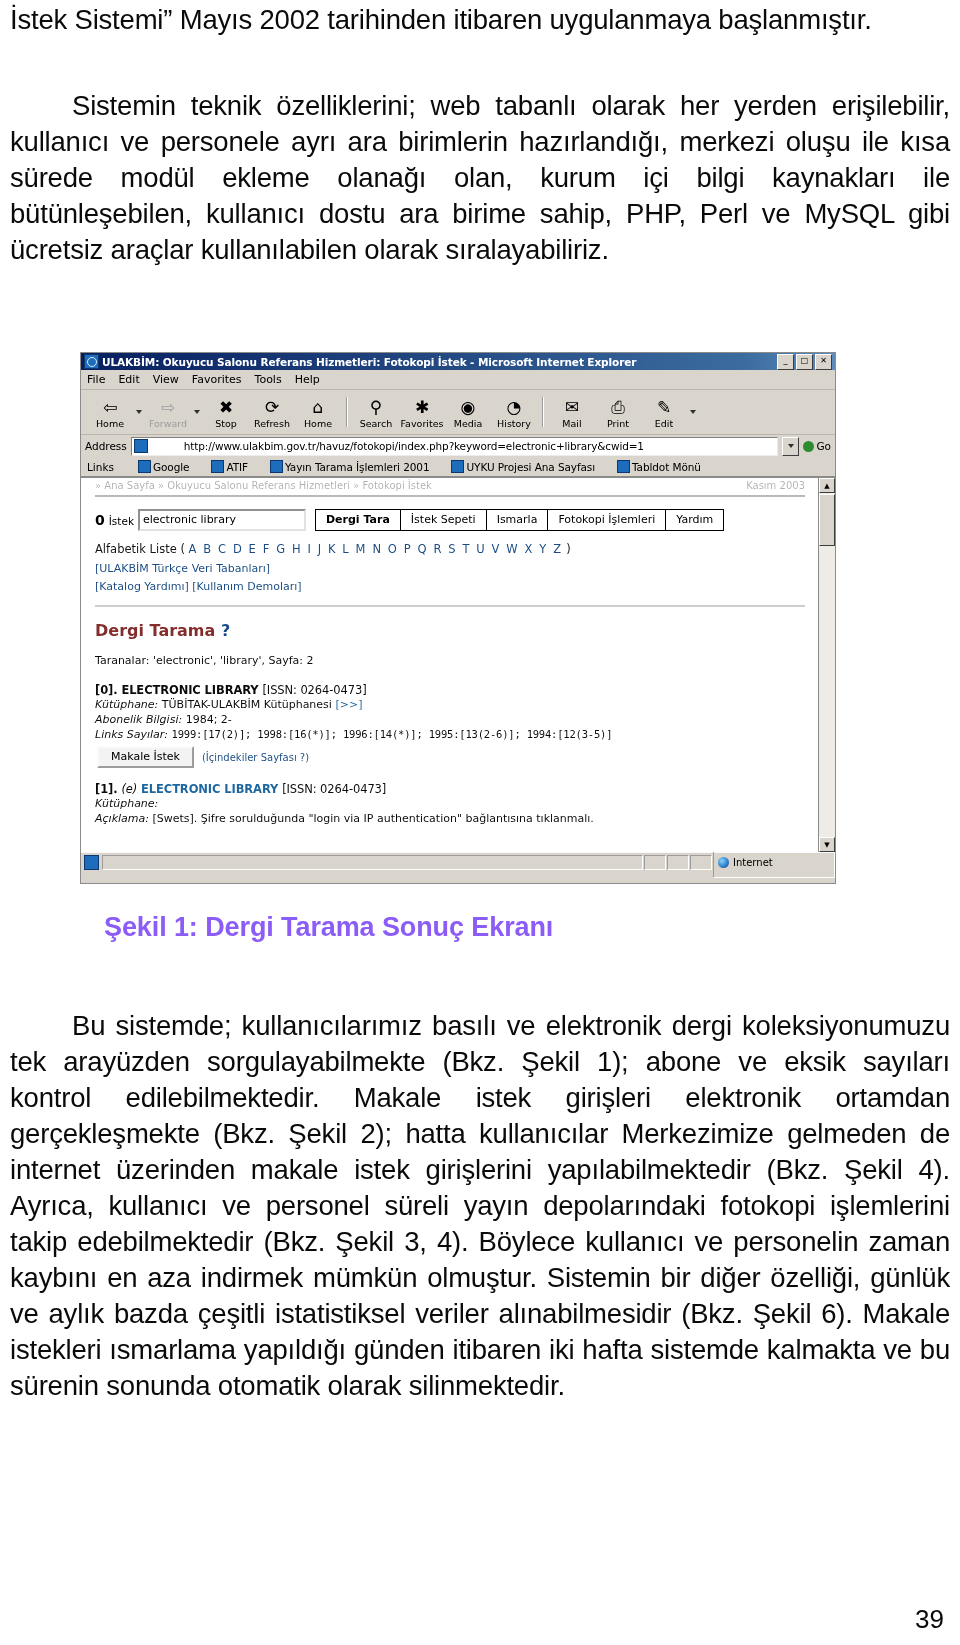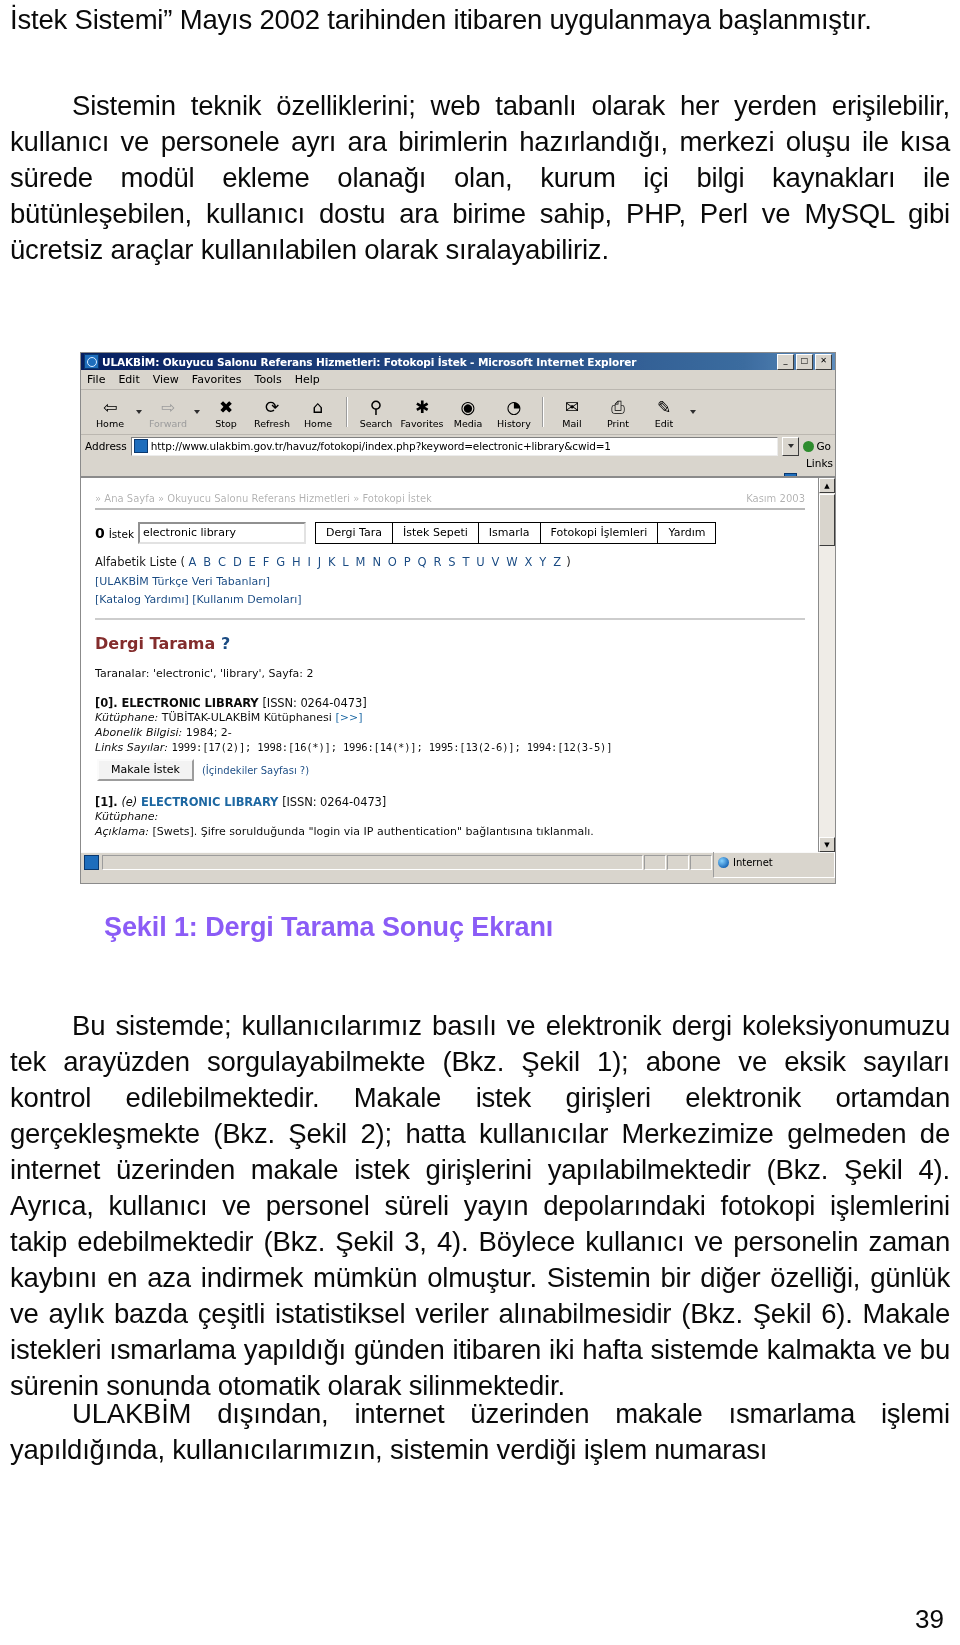--- a/index.html
+++ b/index.html
@@ -184,20 +184,21 @@
     flex: 1 1 auto;
     height: 17px;
     background: #fff;
     border: 1px solid #7f7f7f;
     border-right-color: #e6e6e6;
     border-bottom-color: #e6e6e6;
     display: flex;
     align-items: center;
     padding-left: 2px;
     overflow: hidden;
+    gap: 33px;
   }
   .addr-ico {
     width: 12px; height: 12px;
     background: #1b6fc4;
     border: 1px solid #0b3d78;
     margin-right: 3px;
     flex: 0 0 auto;
   }
   .addr-url {
     font-size: 10.5px;
@@ -223,26 +224,25 @@
     border-radius: 50%;
     background: #2a8f2a;
     margin-right: 2px;
   }
 
   
   .linksbar {
     height: 19px;
     background: #d4d0c8;
     display: flex;
-    align-items: flex-end;
+    align-items: center;
     padding-left: 6px;
-    gap: 4px;
+    gap: 22px;
     border-bottom: 1px solid #8a8a8a;
     overflow: hidden;
-    flex-direction: column;
   }
   .links-label { font-size: 10.5px; margin-right: 2px; }
   .link-chip {
     display: flex; align-items: center;
     font-size: 10.5px;
     white-space: nowrap;
     letter-spacing: -0.1px;
   }
   .link-chip .li {
     width: 11px; height: 11px;
@@ -256,21 +256,21 @@
   .viewport {
     position: relative;
     height: 374px;
     background: #ffffff;
     border-top: 1px solid #8a8a8a;
     overflow: hidden;
   }
   .vp-inner {
     position: absolute;
     left: 0; top: 0; right: 16px; bottom: 0;
-    padding: 13px 14px;
+    padding: 0 14px;
     overflow: hidden;
     font-family: "DejaVu Sans", "Liberation Sans", sans-serif;
   }
 
   .crumb-row {
     display: flex;
     justify-content: space-between;
     align-items: flex-end;
     height: 13px;
     overflow: hidden;
@@ -315,21 +315,21 @@
   .nav-btn {
     border: 1px solid #000;
     border-left: none;
     background: #fff;
     font-size: 11px;
     line-height: 20px;
     padding: 0 10px;
     white-space: nowrap;
     box-sizing: border-box;
   }
-  .nav-btn.first { border-left: 1px solid #000; margin-left: 9px; }
+  .nav-btn.first { border-left: 1px solid #000; margin-left: 9px; font-weight: bold; }
 
   .alpha {
     font-size: 11.5px;
     line-height: 17px;
     color: #1a1a1a;
     margin-bottom: 2px;
   }
   .alpha .letters { color: #1b4f8a; letter-spacing: 1.6px; font-weight: 500; }
   .sublink {
     font-size: 11px;
@@ -694,17 +694,16 @@
         <span class="zone-text">Internet</span>
       </span>
     </div>
 
   </div>
 
   <div class="caption">Şekil 1: Dergi Tarama Sonuç Ekranı</div>
 
   <div class="doc-text para-three"><span class="indent"></span><span>Bu sistemde; kullanıcılarımız basılı ve elektronik dergi koleksiyonumuzu tek arayüzden sorgulayabilmekte (Bkz. Şekil 1); abone ve eksik sayıları kontrol edilebilmektedir. Makale istek girişleri elektronik ortamdan gerçekleşmekte (Bkz. Şekil 2); hatta kullanıcılar Merkezimize gelmeden de internet üzerinden makale istek girişlerini yapılabilmektedir (Bkz. Şekil 4). Ayrıca, kullanıcı ve personel süreli yayın depolarındaki fotokopi işlemlerini takip edebilmektedir (Bkz. Şekil 3, 4). Böylece kullanıcı ve personelin zaman kaybını en aza indirmek mümkün olmuştur. Sistemin bir diğer özelliği, günlük ve aylık bazda çeşitli istatistiksel veriler alınabilmesidir (Bkz. Şekil 6). Makale istekleri ısmarlama yapıldığı günden itibaren iki hafta sistemde kalmakta ve bu sürenin sonunda otomatik olarak silinmektedir.</span></div>
 
-  <div class="doc-text para-four"><span class="indent"></span><span>ULAKBİM dışından, internet üzerinden makale ısmarlama işlemi yapıldığında, kullanıcılarımızın, sistemin verdiği işlem numarası</span></div>
 
   <div class="pageno">39</div>
 
 </div>
 
 </body></html>

